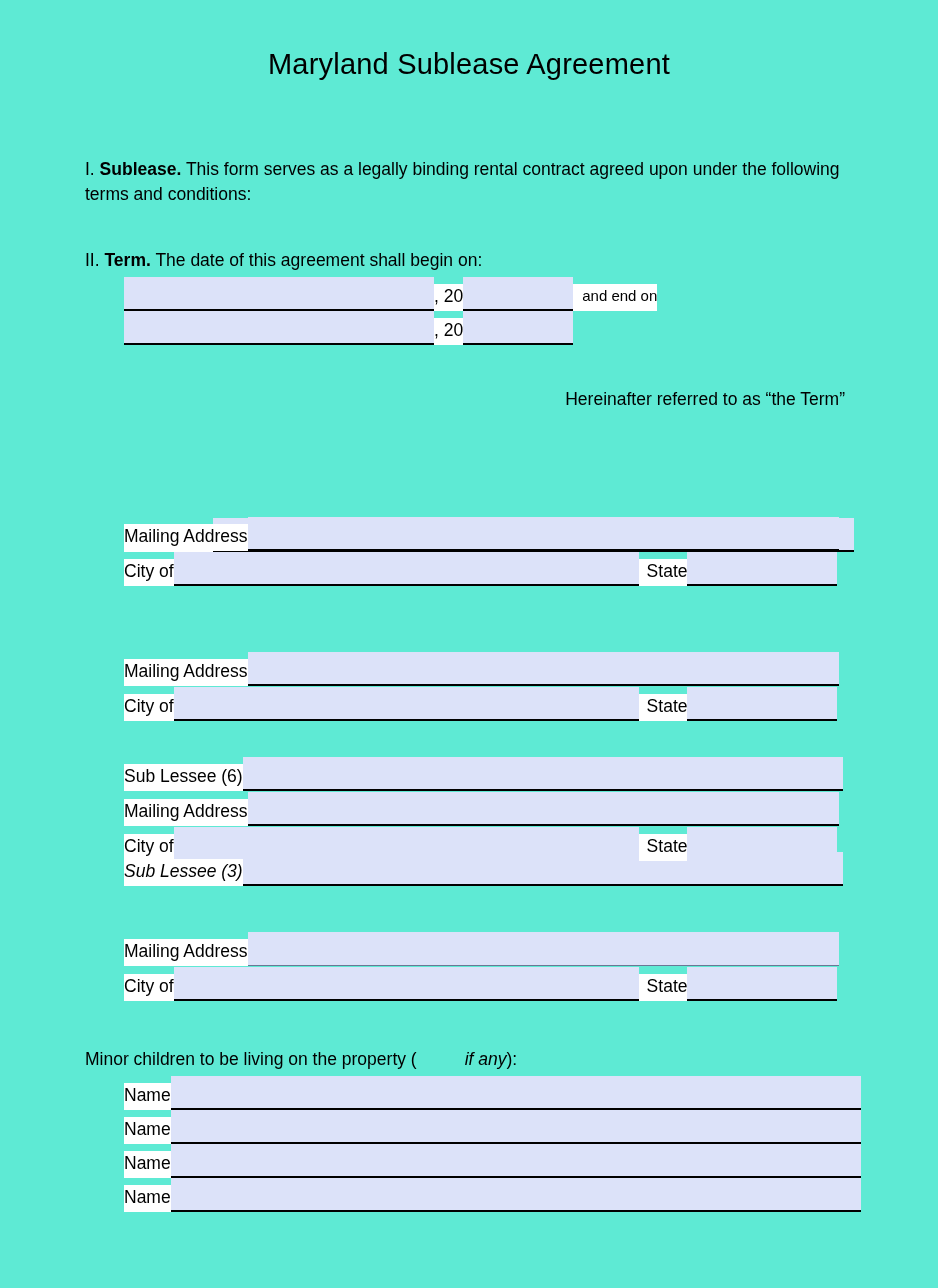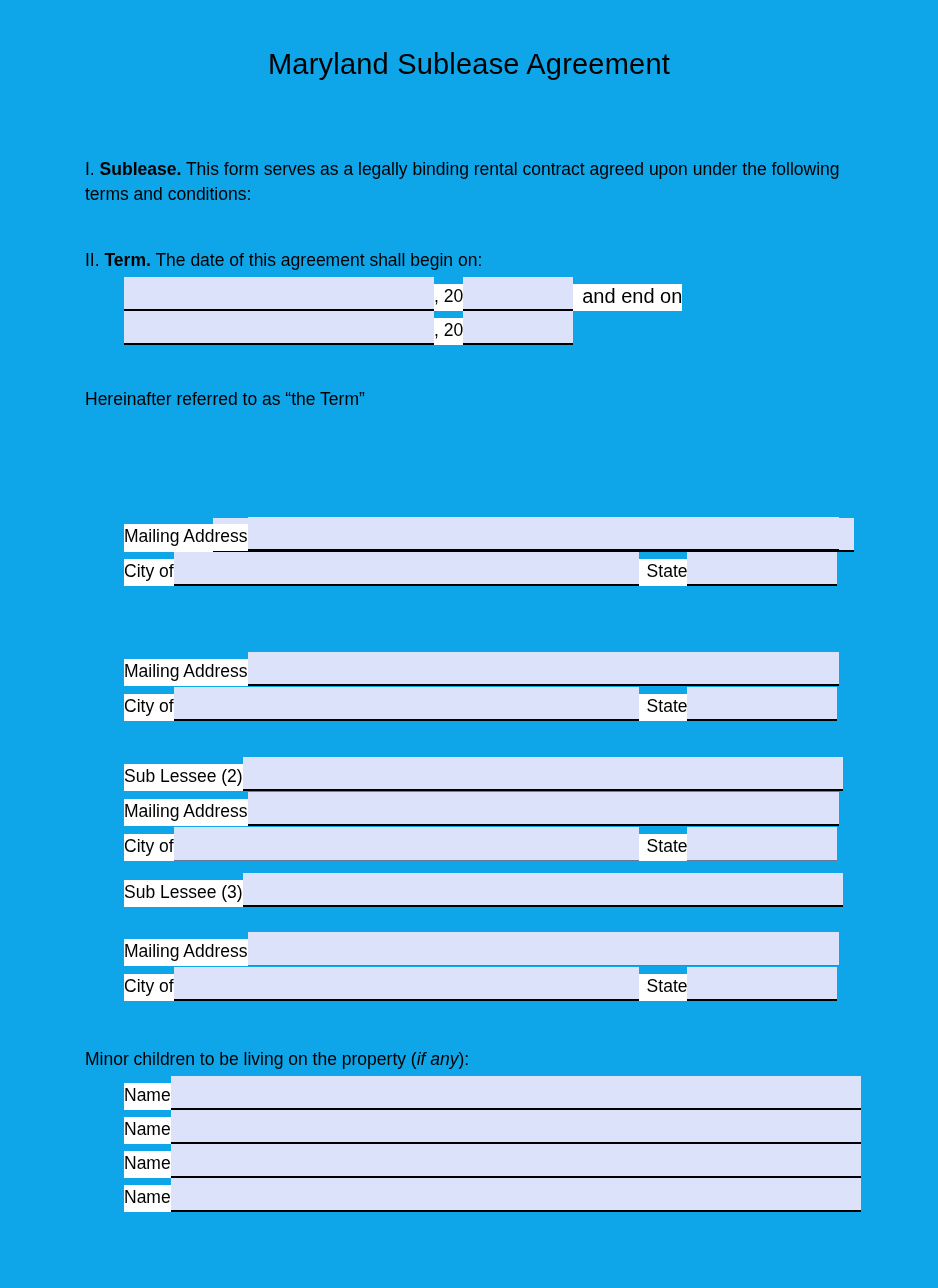--- a/index.html
+++ b/index.html
@@ -8,21 +8,21 @@
     background: #ffffff;
   }
   body {
     font-family: "Liberation Sans", sans-serif;
     color: #000000;
   }
   .page {
     position: relative;
     width: 938px;
     height: 1288px;
-    background: #0ea5e9;
+    background: #5eead4;
     overflow: hidden;
   }
   .doc-title {
     position: absolute;
     left: 0;
     top: 48px;
     width: 938px;
     text-align: center;
     font-size: 29px;
     font-weight: normal;
@@ -30,21 +30,21 @@
     white-space: nowrap;
   }
   .para {
     position: absolute;
     left: 85px;
     font-size: 17.5px;
     line-height: 25px;
     width: 760px;
   }
   .para b { font-weight: bold; }
-  .para i { font-style: italic; }
+  .para i { font-style: italic; margin-left: 48px; }
 
   
   .row {
     position: absolute;
     left: 85px;
     height: 34px;
     display: flex;
     align-items: flex-end;
     white-space: nowrap;
     padding-left: 39px;
@@ -67,21 +67,21 @@
   .fld.thin { border-bottom: 1.5px solid #6b7795; }
   .gapmark {
     font-size: 17.5px;
     line-height: 24px;
     padding-bottom: 3px;
     background: #ffffff;
     position: relative;
     z-index: 2;
   }
   .trail {
-    font-size: 20px;
+    font-size: 15px;
     line-height: 24px;
     padding-bottom: 3px;
     padding-left: 9px;
     background: #ffffff;
     position: relative;
     z-index: 2;
   }
 </style>
 </head>
 <body>
@@ -108,21 +108,21 @@
     <div class="fld" style="width:110px;"></div>
     <span class="trail">and end on</span>
   </div>
 
   <div class="row" style="top:311px;">
     <div class="fld" style="width:310px;"></div>
     <span class="gapmark">, 20</span>
     <div class="fld" style="width:110px;"></div>
   </div>
 
-  <div class="para" style="top:387px;">Hereinafter referred to as “the Term”</div>
+  <div class="para" style="top:387px;text-align:right;">Hereinafter referred to as “the Term”</div>
 
 
   <div class="row" style="top:510px;margin-top:8px;">
     <span class="lbl">Sub Lessor</span>
     <div class="fld" style="width:641px;"></div>
   </div>
   <div class="row" style="top:517px;">
     <span class="lbl">Mailing Address</span>
     <div class="fld" style="width:591px;"></div>
   </div>
@@ -138,35 +138,35 @@
     <div class="fld" style="width:591px;"></div>
   </div>
   <div class="row" style="top:687px;">
     <span class="lbl">City of</span>
     <div class="fld" style="width:465px;"></div>
     <span class="lbl" style="padding-left:8px;">State</span>
     <div class="fld" style="width:150px;"></div>
   </div>
 
   <div class="row" style="top:757px;">
-    <span class="lbl">Sub Lessee (2)</span>
+    <span class="lbl">Sub Lessee (6)</span>
     <div class="fld" style="width:600px;"></div>
   </div>
   <div class="row" style="top:792px;">
     <span class="lbl">Mailing Address</span>
     <div class="fld" style="width:591px;"></div>
   </div>
   <div class="row" style="top:827px;">
     <span class="lbl">City of</span>
     <div class="fld thin" style="width:465px;"></div>
     <span class="lbl" style="padding-left:8px;">State</span>
     <div class="fld thin" style="width:150px;"></div>
   </div>
 
-  <div class="row" style="top:873px;">
+  <div class="row" style="top:852px;font-style:italic;">
     <span class="lbl">Sub Lessee (3)</span>
     <div class="fld" style="width:600px;"></div>
   </div>
   <div class="row" style="top:932px;">
     <span class="lbl">Mailing Address</span>
     <div class="fld thin" style="width:591px;"></div>
   </div>
   <div class="row" style="top:967px;">
     <span class="lbl">City of</span>
     <div class="fld" style="width:465px;"></div>

